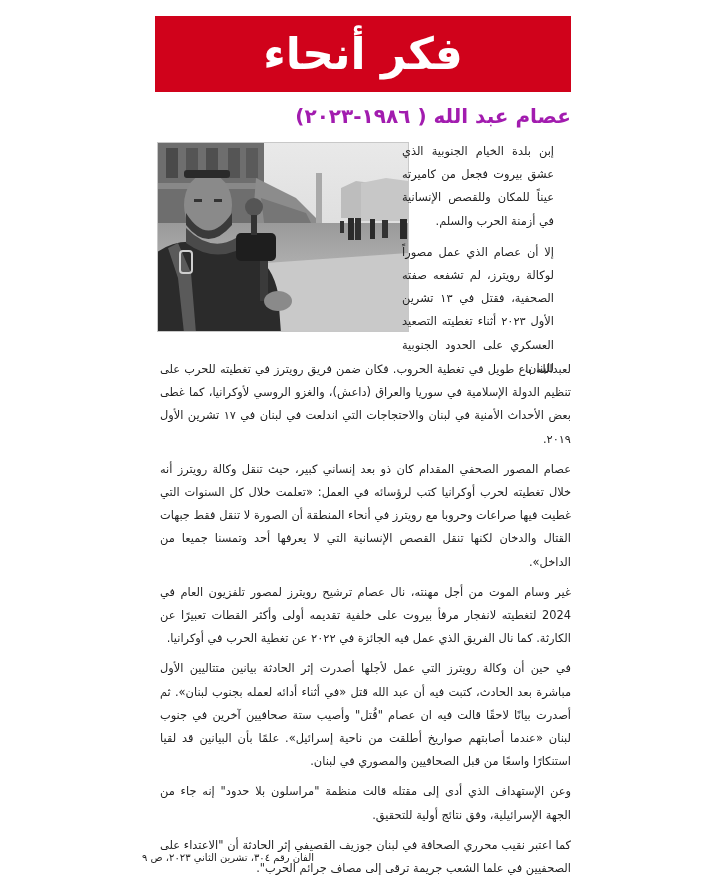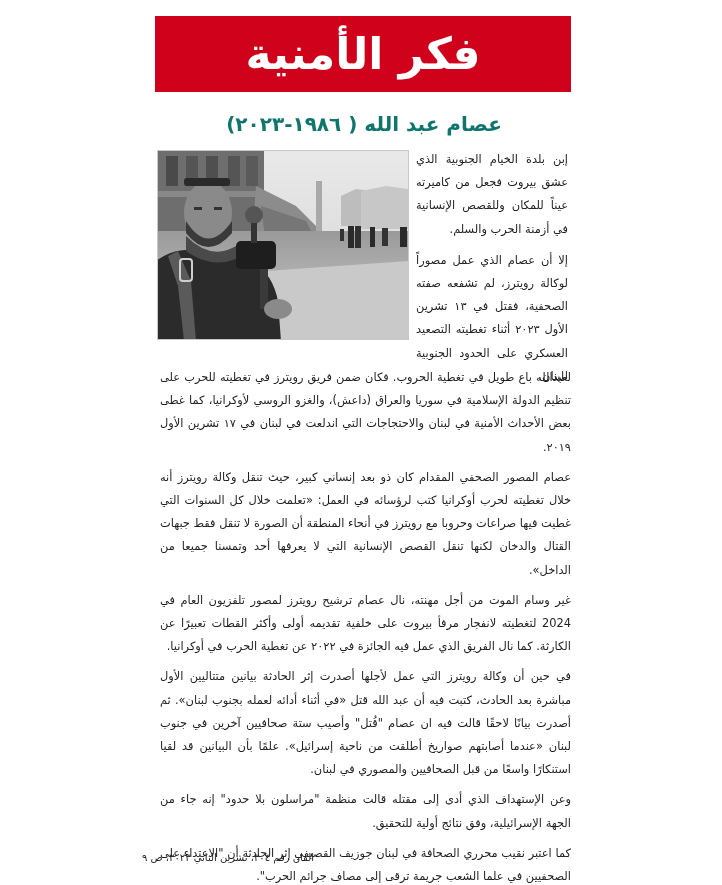--- a/index.html
+++ b/index.html
@@ -29,45 +29,45 @@
   }
   .banner-title {
     color: #ffffff;
     font-family: "DejaVu Sans", sans-serif;
     font-weight: bold;
     font-size: 44px;
     line-height: 1;
     letter-spacing: 1px;
   }
   .article-title {
-    margin-top: 18px;
-    text-align: center;
+    margin-top: 10px;
+    text-align: right;
     font-weight: bold;
     font-size: 20px;
     line-height: 28px;
-    color: #0f766e;
+    color: #a21caf;
   }
   .lead {
     margin-top: 10px;
     position: relative;
     height: 218px;
   }
   .photo {
     position: absolute;
     left: 0;
     top: 2px;
     width: 252px;
     height: 190px;
     border: 1px solid #c8c8c8;
     overflow: hidden;
     background: #b8b8b8;
   }
   .lead-text {
     position: absolute;
-    right: 3px;
+    right: 17px;
     top: 0;
     width: 152px;
   }
   p {
     font-size: 11.4px;
     line-height: 23.2px;
     text-align: justify;
     text-align-last: right;
     color: #1e1e1e;
   }
@@ -87,21 +87,21 @@
     color: #222;
     direction: rtl;
   }
 </style>
 </head>
 <body>
 
 <div class="page">
 
   <div class="banner">
-    <span class="banner-title">فكر الأمنية</span>
+    <span class="banner-title">فكر أنحاء</span>
   </div>
 
   <h1 class="article-title">عصام عبد الله ( ١٩٨٦-٢٠٢٣)</h1>
 
   <div class="lead">
     <div class="photo">
       <svg width="252" height="190" viewBox="0 0 252 190" xmlns="http://www.w3.org/2000/svg">
         <defs>
           <linearGradient id="sky" x1="0" y1="0" x2="0" y2="1">
             <stop offset="0" stop-color="#e9e9e9"></stop>

